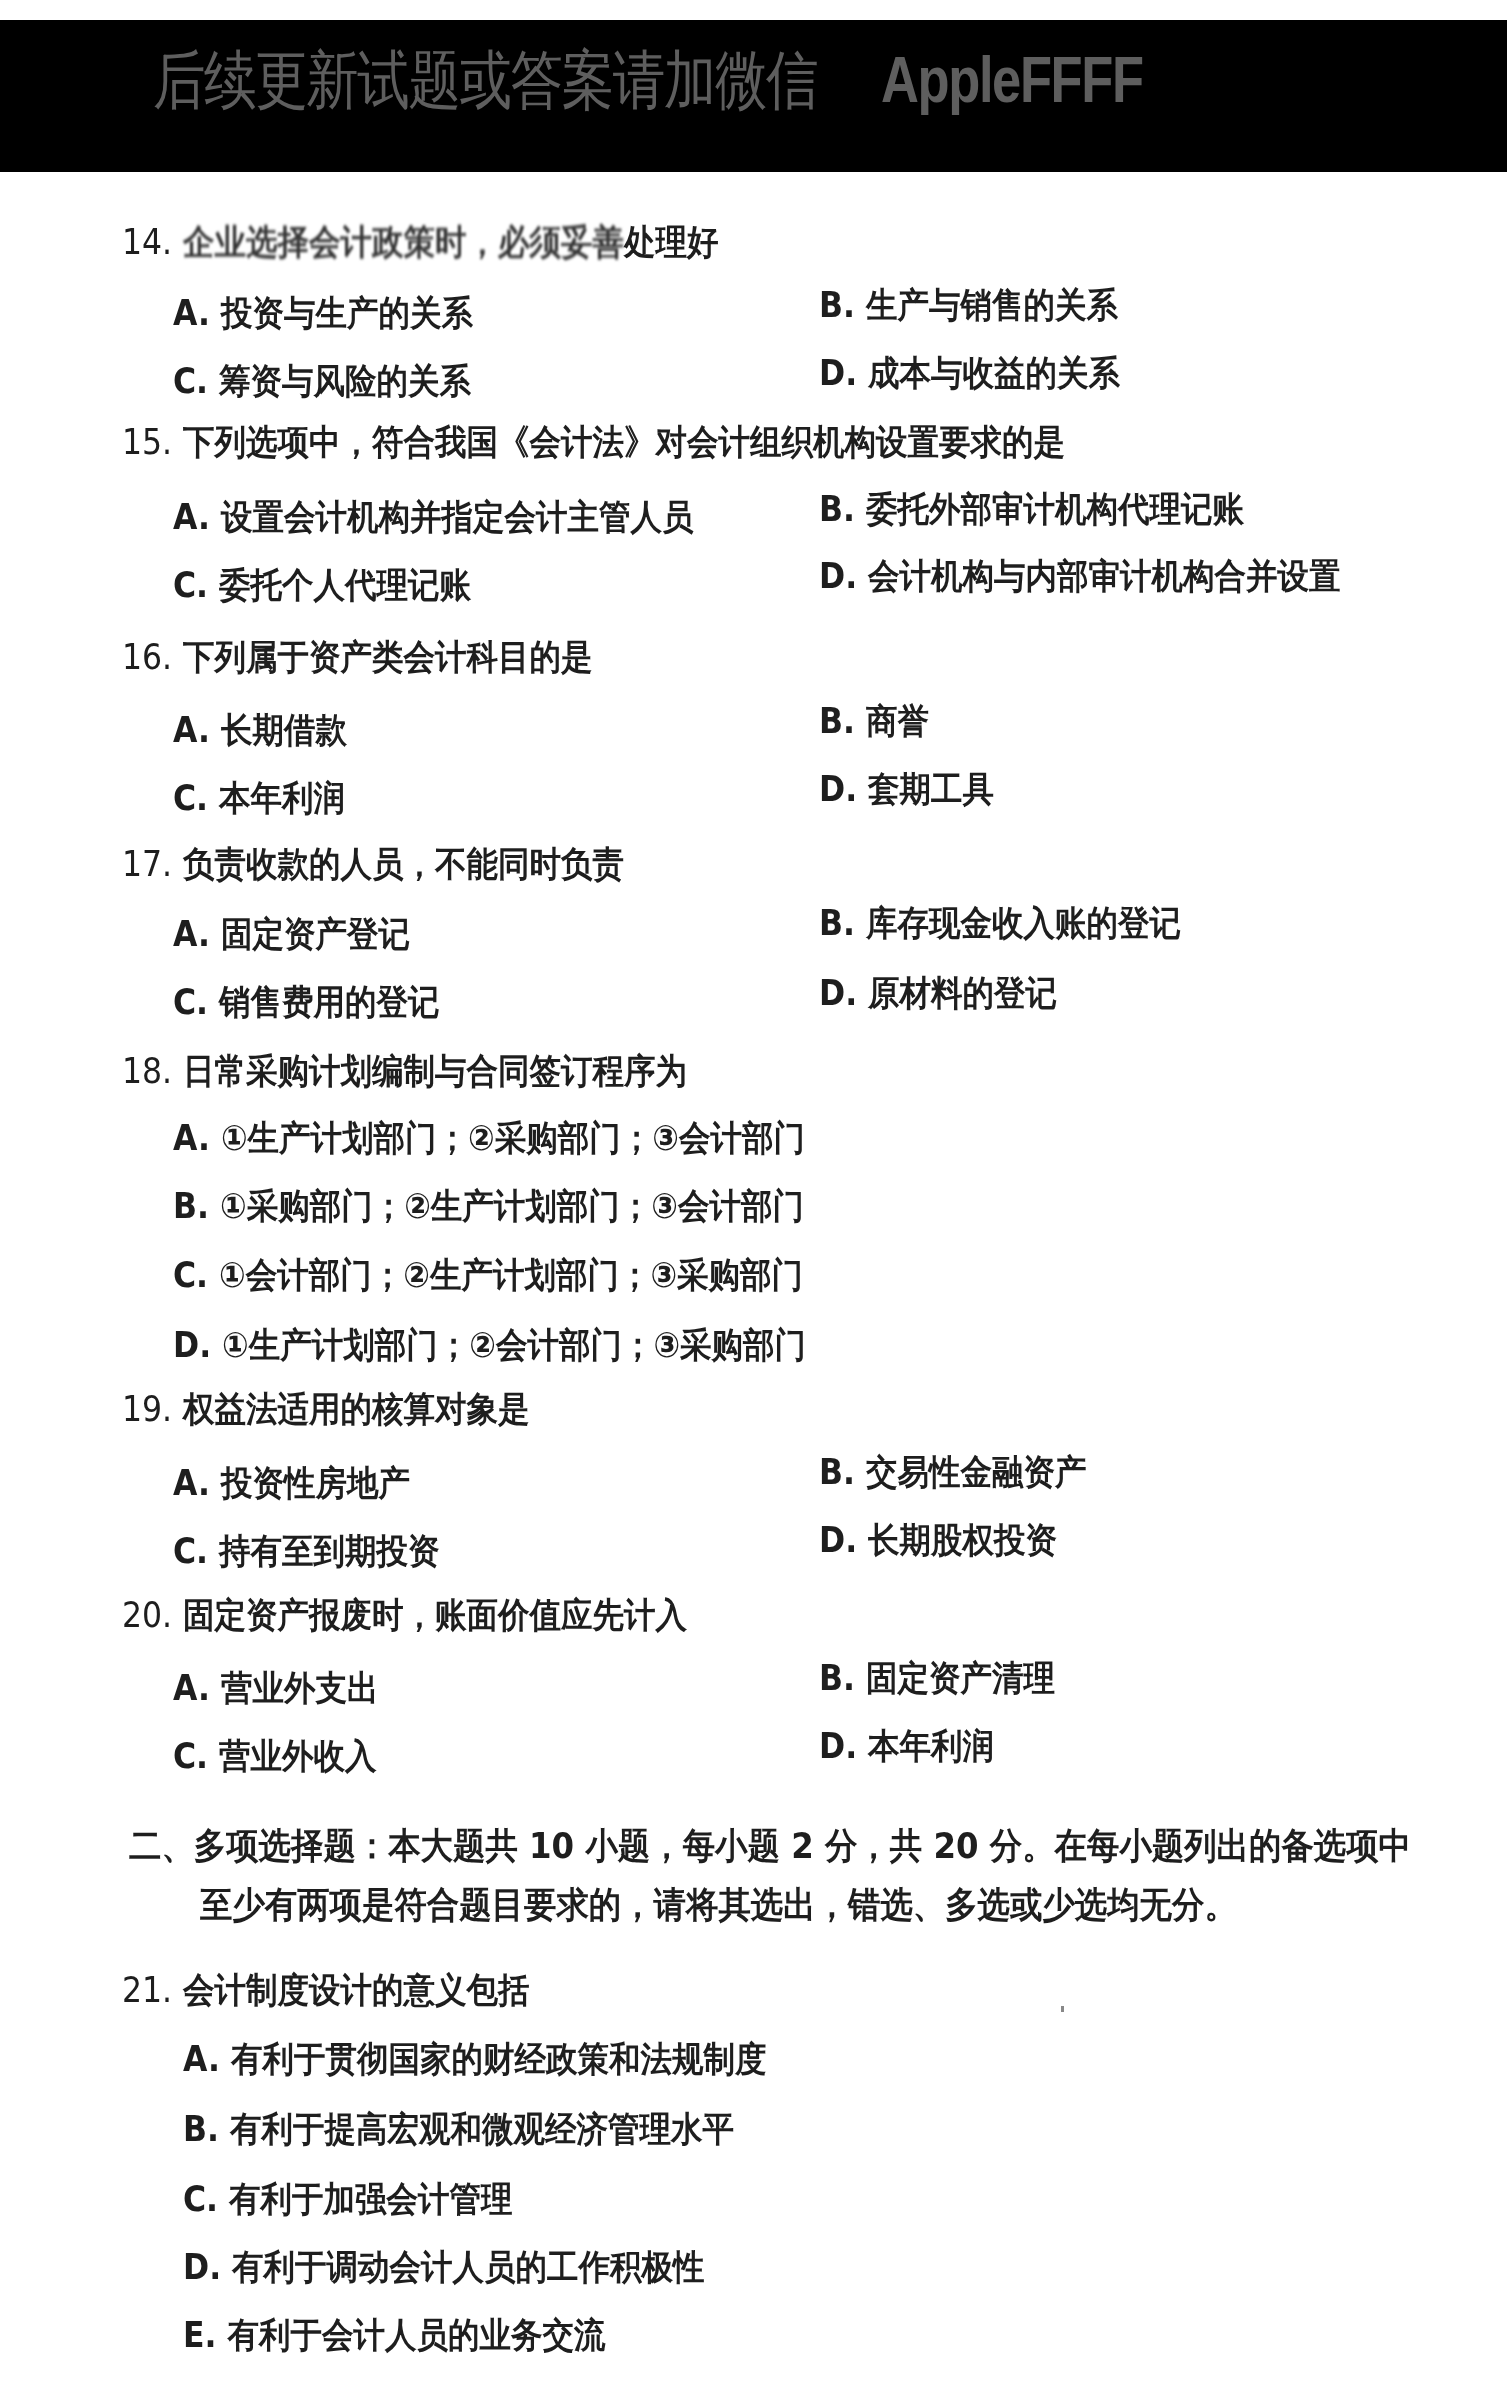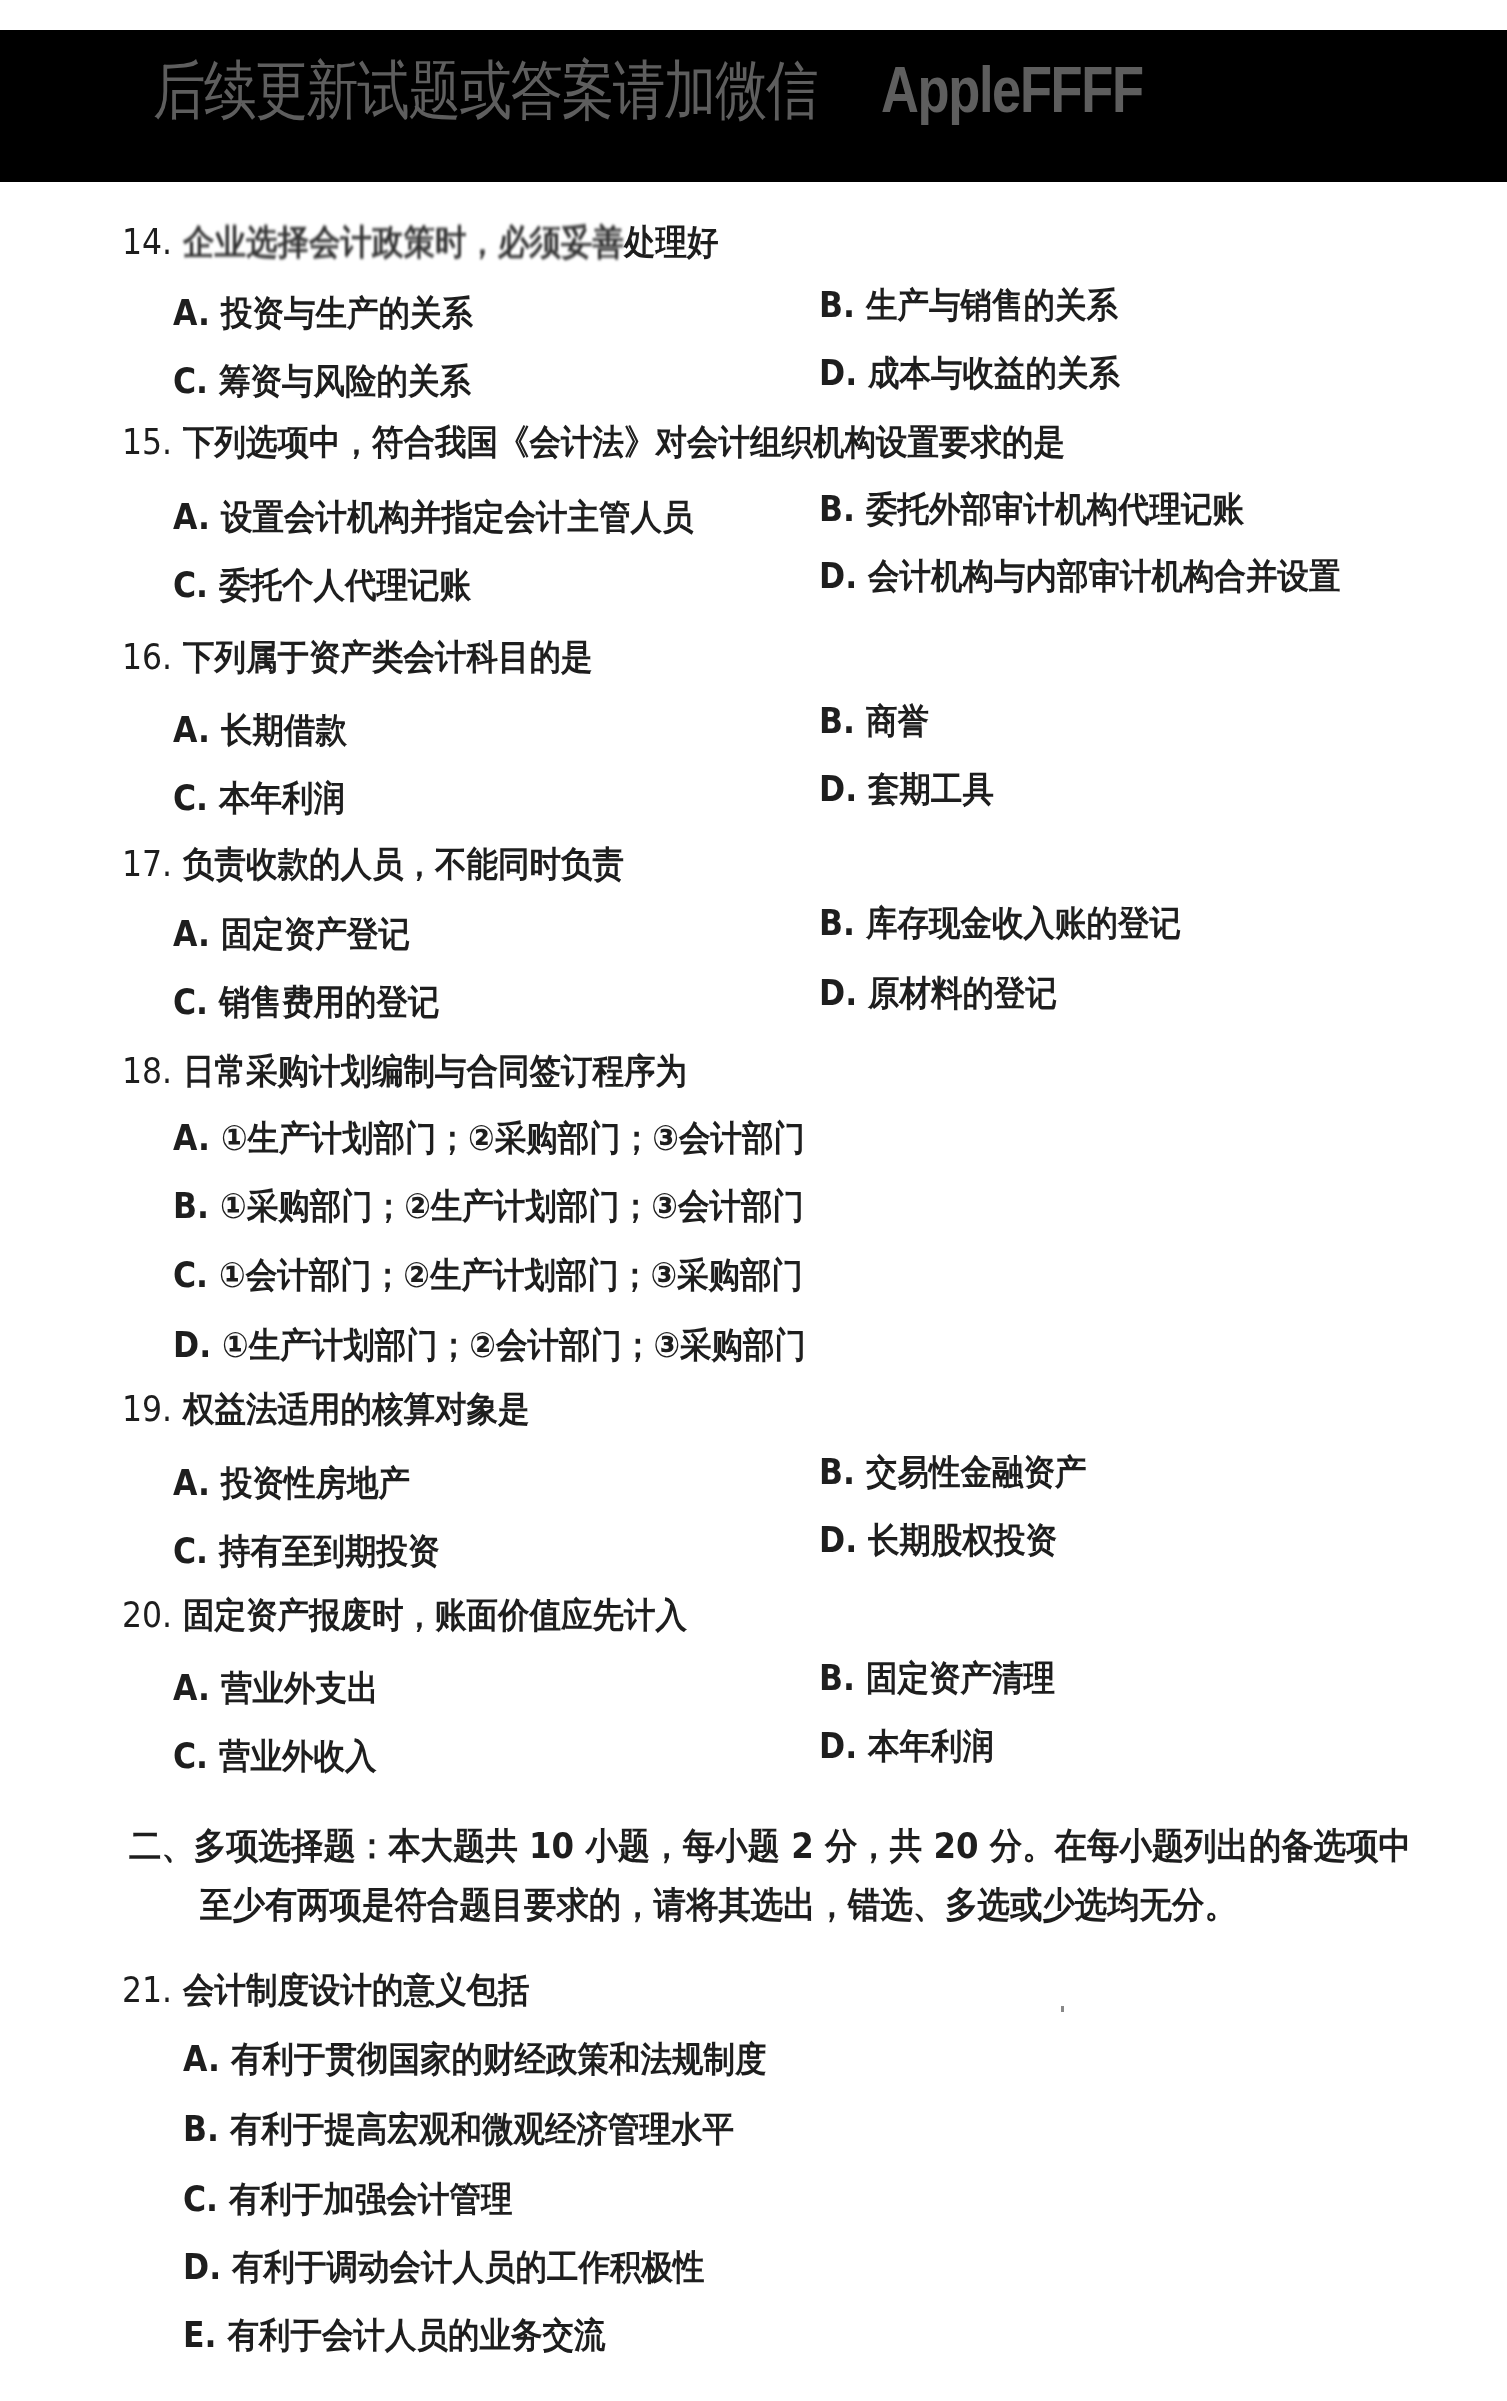--- a/index.html
+++ b/index.html
@@ -2,21 +2,21 @@
 <html style="font-size:14px"><head>
   <meta charset="utf-8">
   <style>
     html, body { margin: 0; padding: 0; background: #ffffff; }
     body {
       width: 1507px; height: 2401px; position: relative; overflow: hidden;
       font-family: "DejaVu Sans", "Liberation Sans", sans-serif;
       color: #1e1e1e;
     }
     .banner {
-      position: absolute; left: 0; top: 30px; width: 1507px; height: 152px;
+      position: absolute; left: 0; top: 20px; width: 1507px; height: 152px;
       background: #000000;
     }
     .banner-text {
       position: absolute; left: 153px; top: 17.4px;
       font-family: "Liberation Sans", "DejaVu Sans", sans-serif;
       font-size: 64px; color: #5e5e5e; letter-spacing: -1.7px;
       transform: scaleX(0.82); transform-origin: left top;
       white-space: nowrap; font-weight: bold;
     }
     .banner-text .cn { font-weight: normal; }

